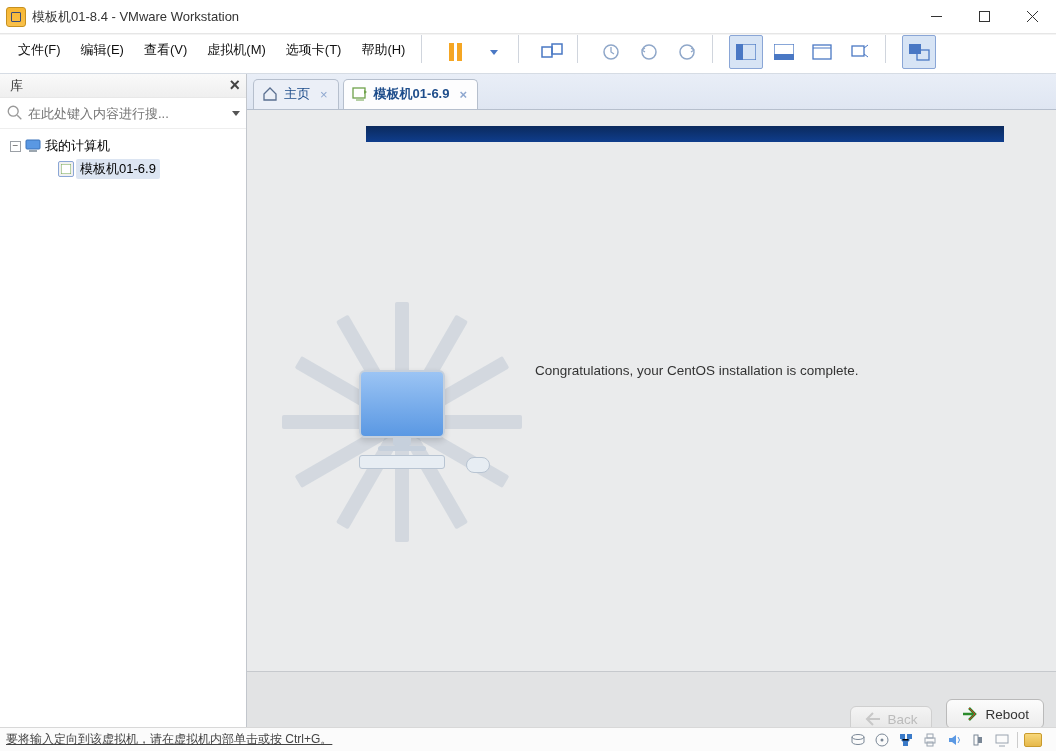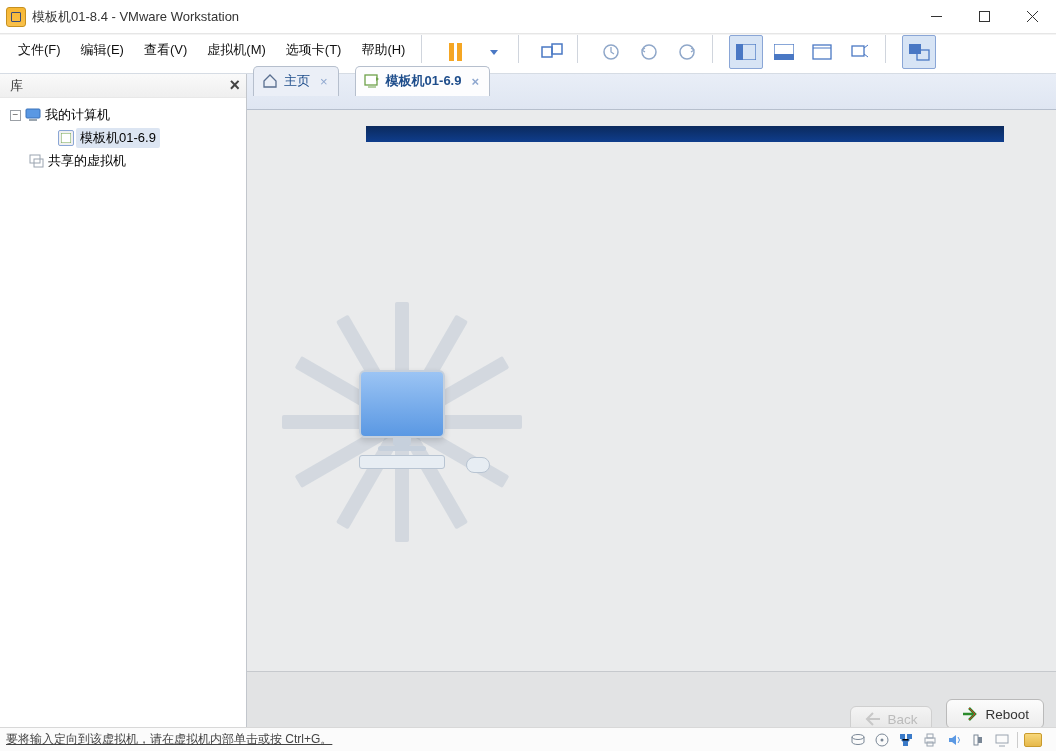--- a/index.html
+++ b/index.html
@@ -28,21 +28,21 @@
 .search-input { border:none; outline:none; font-size:13px; color:#888; flex:1; }
 .search-drop { width:0; height:0; border-left:4px solid transparent; border-right:4px solid transparent; border-top:5px solid #555; }
 .tree { padding:6px 8px; font-size:13px; flex:1; }
 .tree-row { display:flex; align-items:center; gap:4px; padding:2px 2px; }
 .tree-exp { width:11px; height:11px; border:1px solid #9ba0a6; display:flex; align-items:center; justify-content:center; font-size:10px; line-height:1; color:#555; }
 .tree-indent { width:20px; }
 .vm-small-icon { width:16px; height:16px; background:#f0f0f0; border:1px solid #8aa6d6; border-radius:2px; display:flex; align-items:center; justify-content:center; }
 .vm-sel { background:#dce5f2; border-radius:2px; padding:1px 4px; margin-left:-2px; }
 .share-icon { width:16px; height:16px; }
 .main-pane { flex:1; display:flex; flex-direction:column; background:#f5f6f7; }
-.tabs-row { height:36px; background:linear-gradient(#e9eef7,#dfe6f2); border-bottom:1px solid #b6bfcd; display:flex; align-items:flex-end; padding:13px 6px; gap:16px; }
+.tabs-row { height:36px; background:linear-gradient(#e9eef7,#dfe6f2); border-bottom:1px solid #b6bfcd; display:flex; align-items:flex-end; padding:0 6px; gap:4px; }
 .tab { display:flex; align-items:center; gap:6px; padding:5px 10px 6px 8px; border:1px solid #b6bfcd; background:#ebeff7; border-bottom:none; border-radius:5px 5px 0 0; color:#1e4d8b; font-size:13px; }
 .tab.active { background:#fdfdfe; font-weight:bold; color:#1e4d8b; }
 .tab-close { color:#8ea7cf; font-size:13px; margin-left:4px; }
 .home-icon { width:16px; height:16px; }
 .vm-tab-icon { width:16px; height:16px; }
 .vm-canvas { flex:1; background:#eaebec; position:relative; overflow:hidden; }
 .os-panel { position:absolute; left:119px; top:16px; width:638px; height:16px; background:linear-gradient(#0b2a5d,#0f3d8c); }
 .os-body { position:absolute; left:0; top:0; right:0; bottom:0; }
 .rays { position:absolute; left:40px; top:190px; width:230px; height:230px; }
 .ray { position:absolute; left:50%; top:50%; width:120px; height:14px; background:rgba(150,170,190,0.28); transform-origin:0 50%; border-radius:2px; }
@@ -181,46 +181,46 @@
       </div>
   </div>
 </div>
 
 <div class="content-area">
   <div class="sidebar">
     <div class="library-header">
       <span>库</span>
       <span class="x-btn">×</span>
     </div>
+    <div class="search-row">
+      <svg class="search-icon" viewBox="0 0 20 20">
+          <circle cx="8" cy="8" r="5.5" fill="none" stroke="#999" stroke-width="1.5"></circle>
+          <path d="M12.5 12.5 L17 17" stroke="#999" stroke-width="1.5"></path>
+        </svg>
+      <input class="search-input" placeholder="在此处键入内容进行搜..." style="">
+      <span class="search-drop"></span>
+    </div>
     <div class="tree">
       <div class="tree-row">
         <span class="tree-exp">−</span>
         <svg width="16" height="14">
             <rect x="1" y="1" width="14" height="9" fill="#5a98e3" stroke="#3b72ba" rx="1"></rect>
             <rect x="4" y="11" width="8" height="2" fill="#9ca6af"></rect>
           </svg>
         <span>我的计算机</span>
       </div>
       <div class="tree-row">
         <span class="tree-indent"></span>
           <span class="tree-indent"></span>
         <span class="vm-small-icon">
             <svg width="10" height="10">
               <rect width="10" height="10" fill="#fff" stroke="#6fa24a"></rect>
             </svg>
           </span>
         <span class="vm-sel">模板机01-6.9</span>
-      </div>
-      <div class="tree-row">
-        <span style="width:14px"></span>
-        <svg class="share-icon" viewBox="0 0 16 16">
-            <rect x="2" y="2" width="10" height="8" fill="none" stroke="#9aa4b0"></rect>
-            <rect x="6" y="6" width="9" height="8" fill="none" stroke="#9aa4b0"></rect>
-          </svg>
-        <span>共享的虚拟机</span>
       </div>
     </div>
   </div>
 
   <div class="main-pane">
     <div class="tabs-row">
       <div class="tab">
         <svg class="home-icon" viewBox="0 0 16 16">
             <path d="M2 8 L8 2 L14 8 V14 H2 Z" fill="none" stroke="#5a6f90" stroke-width="1.3"></path>
           </svg>
@@ -256,20 +256,21 @@
           <div class="ray" style="transform:rotate(330deg)"></div>
         </div>
         <div class="comp">
           <div class="monitor"></div>
             <div class="stand"></div>
             <div class="base"></div>
           <div class="kb"></div>
             <div class="mouse"></div>
         </div>
         <div class="msg-block">
+          <p>Congratulations, your CentOS installation is complete.</p>
         </div>
         <div class="bottom-bar">
           <div class="nav-btn back-btn">
             <svg width="16" height="14" class="back-arrow" viewBox="0 0 16 14">
                 <path d="M8 1 L2 7 L8 13 M2 7 H15" stroke="#c8c8c8" stroke-width="2" fill="none"></path>
               </svg>
             <span>Back</span>
           </div>
           <div class="nav-btn reboot-btn">
             <svg class="reboot-arrow" viewBox="0 0 18 18">

